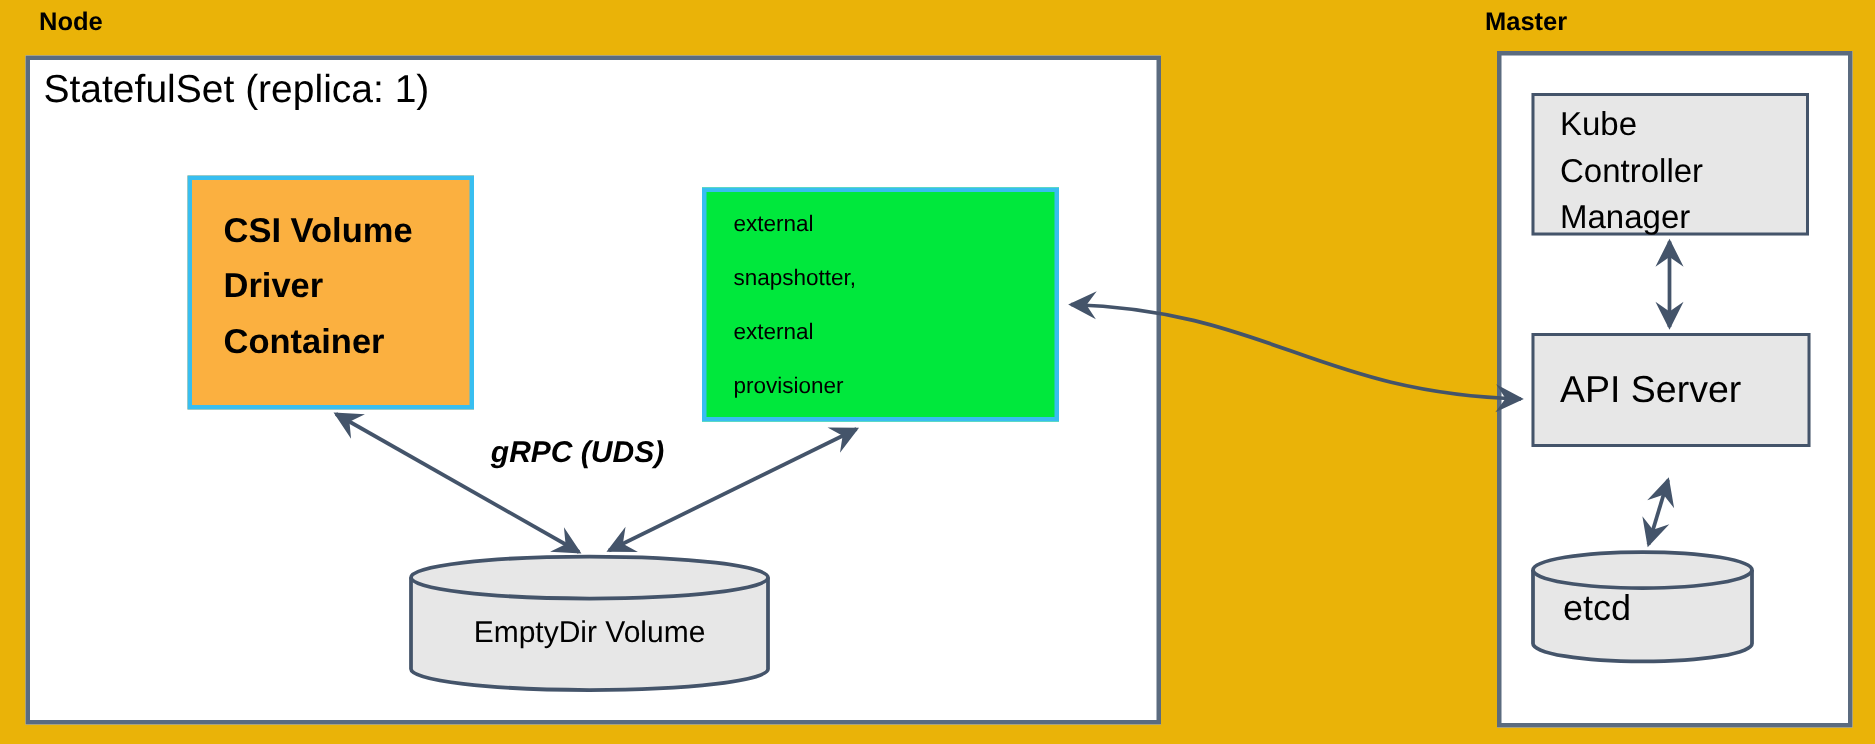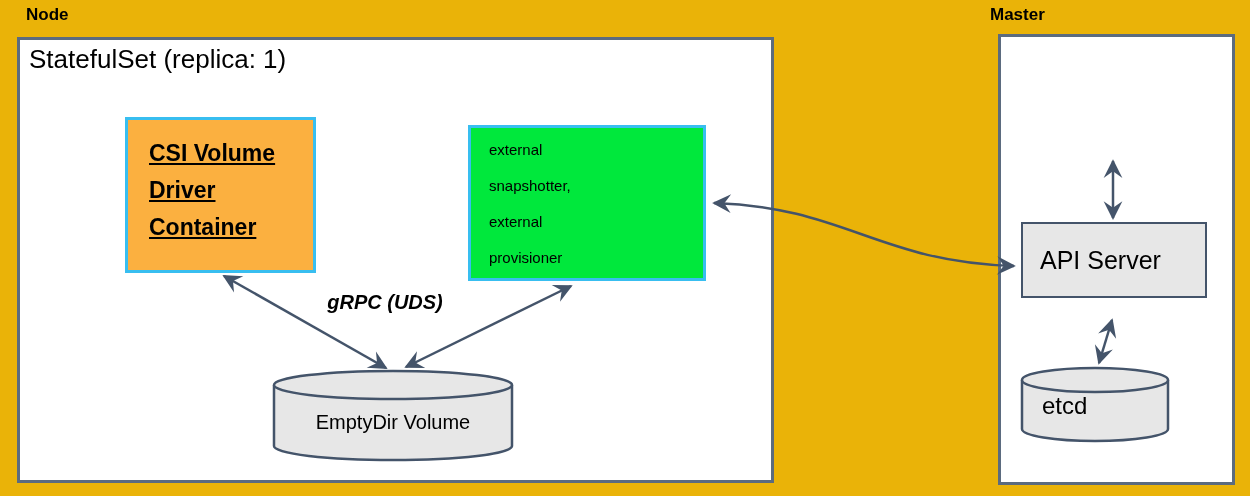--- a/index.html
+++ b/index.html
@@ -30,21 +30,20 @@
     white-space: pre;
   }
   .csi-box {
     background: #fbb040;
     border: 3px solid #38bef0;
     font-size: 23px;
     font-weight: bold;
     line-height: 37px;
     padding: 15px 0 0 21px;
     white-space: pre-line;
-    text-decoration: underline;
   }
   .sidecar-box {
     background: #00e83c;
     border: 3px solid #38bef0;
     font-size: 15px;
     line-height: 36px;
     padding: 4px 0 0 18px;
     white-space: pre-line;
   }
   .grpc-label {
@@ -116,20 +115,23 @@
       <path d="M 2 16 L 2 77 A 119 14 0 0 0 240 77 L 240 16" fill="#e7e7e7" stroke="#44546a" stroke-width="2.5"></path>
       <ellipse cx="121" cy="16" rx="119" ry="14" fill="#e7e7e7" stroke="#44546a" stroke-width="2.5"></ellipse>
     </svg>
     <div class="cyl-label" style="top:42px;">EmptyDir Volume</div>
   </div>
 
   <div class="abs group-label" style="left:990px; top:5px;">Master</div>
 
   <div class="abs outer-box" style="left:998px; top:34px; width:237px; height:451px;"></div>
 
+  <div class="abs gray-box kcm-box" style="left:1021px; top:62px; width:185px; height:95px;">Kube
+Controller
+Manager</div>
 
   <div class="abs gray-box api-box" style="left:1021px; top:222px; width:186px; height:76px;">API Server</div>
 
   <div class="abs" style="left:1020px; top:366px; width:150px; height:77px;">
     <svg class="cyl" style="left:0; top:0;" width="150" height="77" viewBox="0 0 150 77">
       <path d="M 2 14 L 2 63 A 73 12 0 0 0 148 63 L 148 14" fill="#e7e7e7" stroke="#44546a" stroke-width="2.5"></path>
       <ellipse cx="75" cy="14" rx="73" ry="12" fill="#e7e7e7" stroke="#44546a" stroke-width="2.5"></ellipse>
     </svg>
     <div class="etcd-label" style="top:26px;">etcd</div>
   </div>

